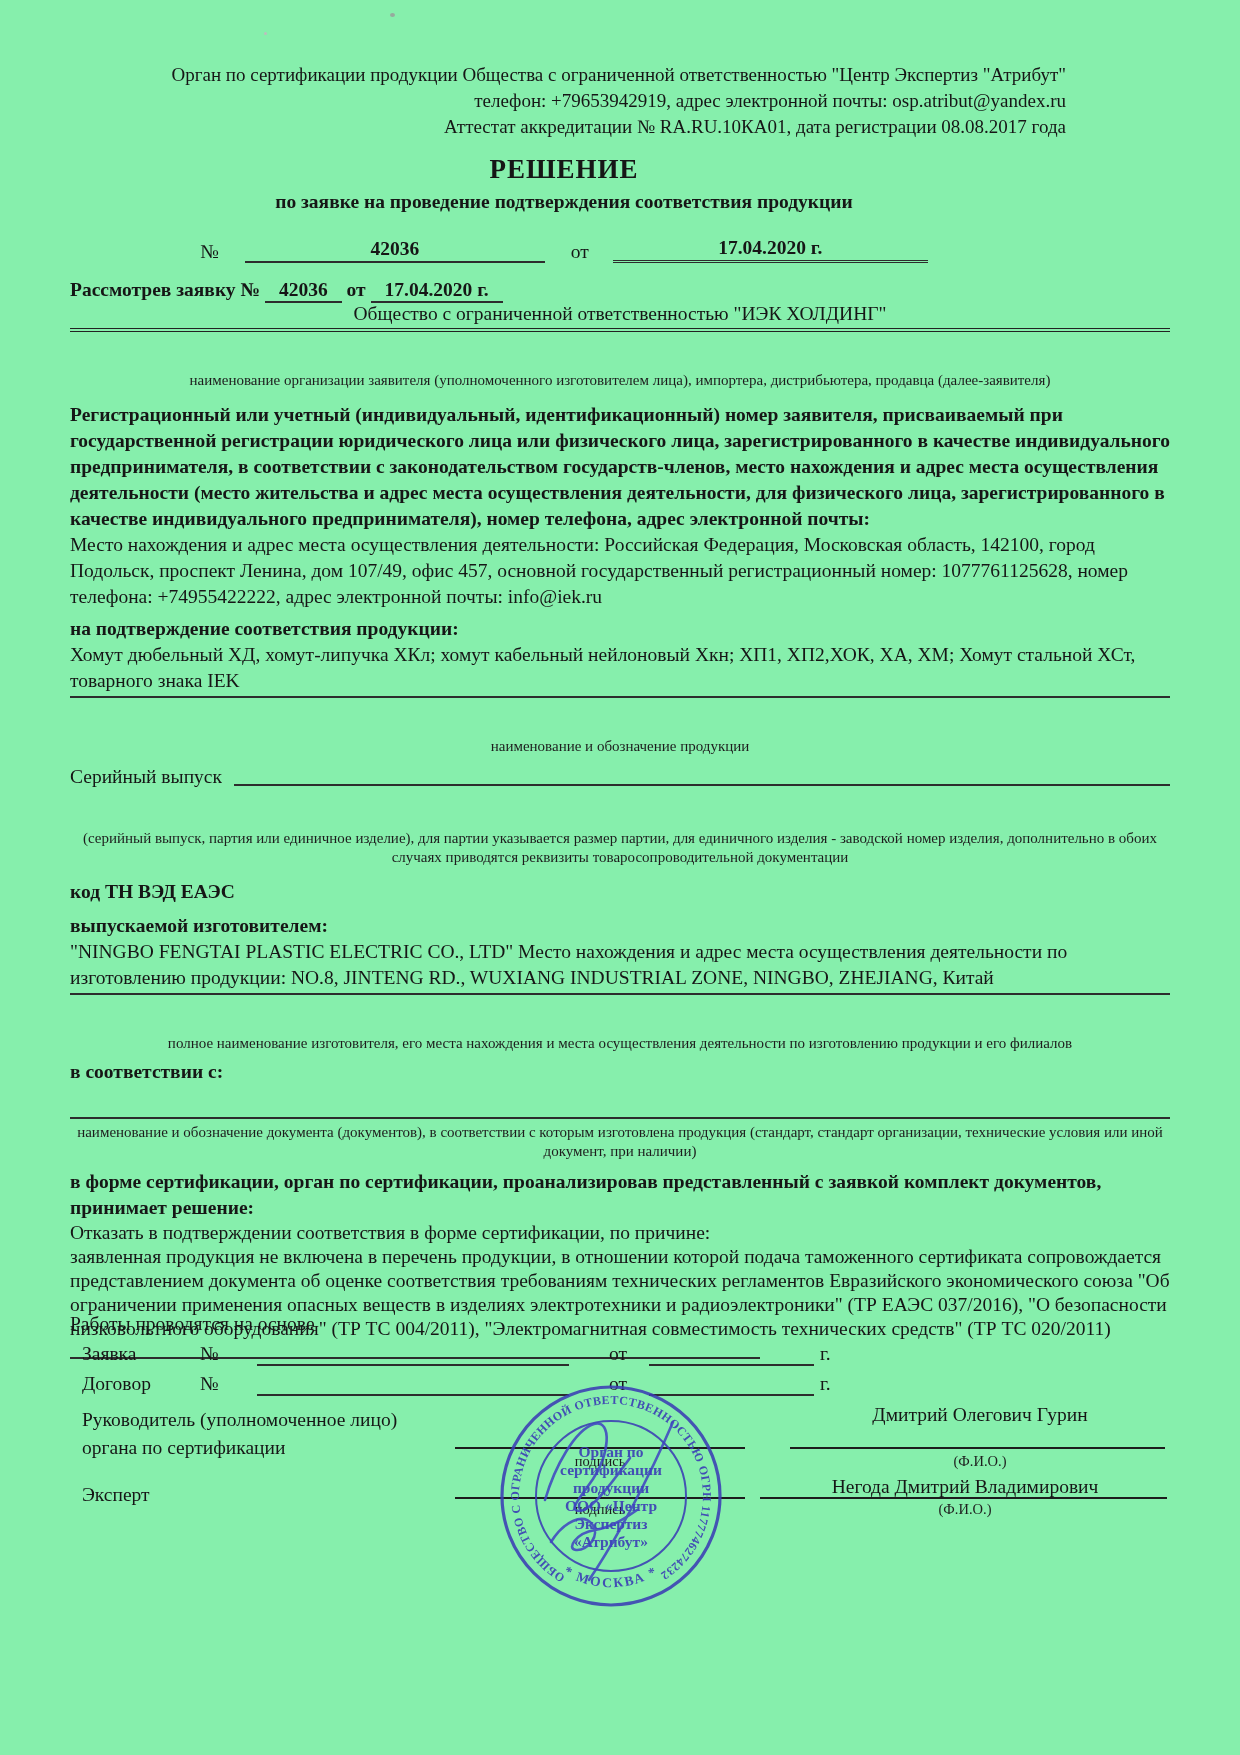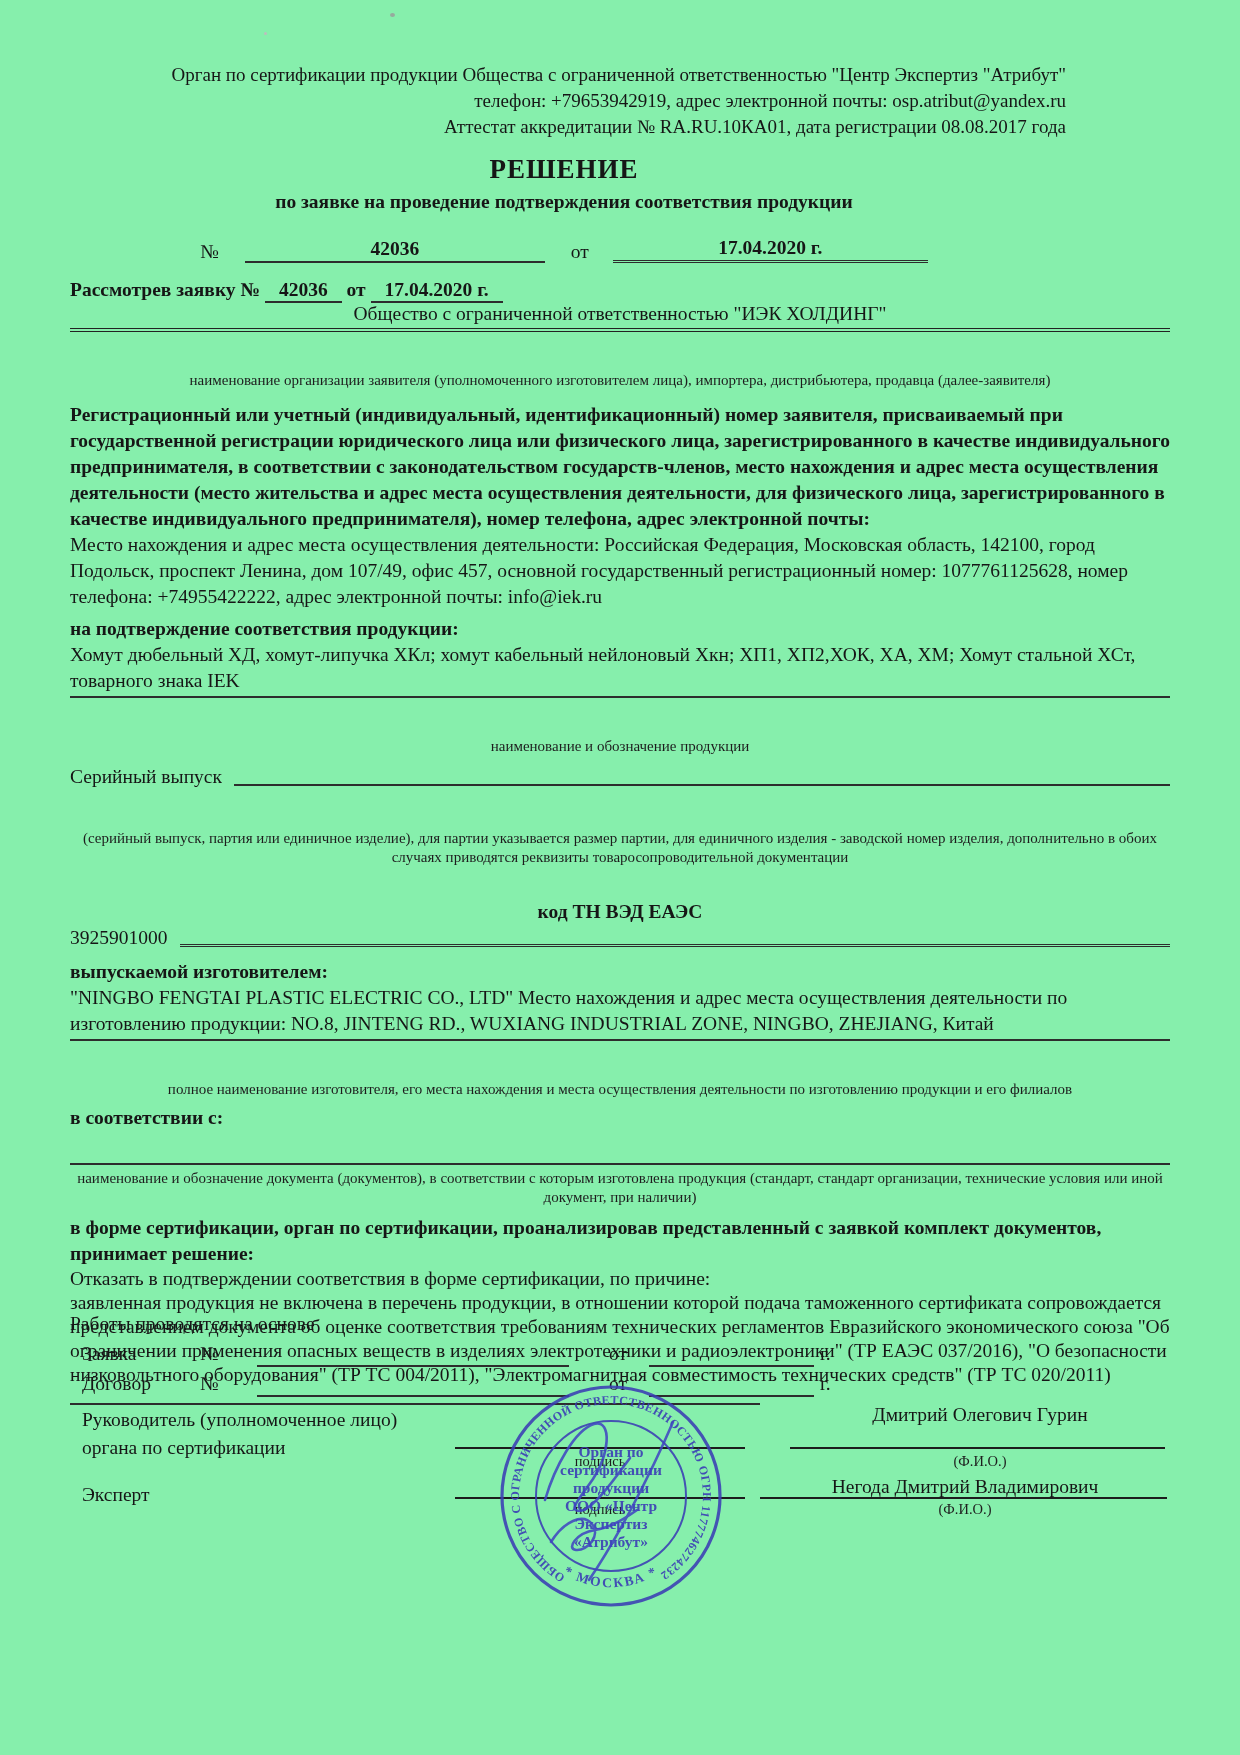--- a/index.html
+++ b/index.html
@@ -29,34 +29,34 @@
   .nr-ot{margin-left:26px;}
 
   .rassm{margin-top:16px;font-size:19.5px;font-weight:bold;}
   .uval{border-bottom:2px solid #2d2d2d;padding:0 14px 1px 14px;}
 
   .applicant{margin-top:2px;text-align:center;font-size:19.5px;border-bottom:4px double #222;padding-bottom:3px;}
   .caption{font-size:15px;line-height:19px;text-align:center;color:#1d1d1d;margin-top:39px;}
 
   .para{font-size:19.5px;line-height:26px;}
   .b{font-weight:bold;}
-  .mt12{margin-top:12px;} .mt8{margin-top:8px;} .mt16{margin-top:32px;text-align:center;} .mt6{margin-top:6px;}
+  .mt12{margin-top:12px;} .mt8{margin-top:8px;} .mt16{margin-top:12px;} .mt6{margin-top:6px;}
 
   .flexrow{display:flex;align-items:flex-end;font-size:19.5px;line-height:26px;}
   .grow-line{flex:1 1 auto;border-bottom:2px solid #2d2d2d;margin-left:12px;margin-bottom:4px;height:0;}
   .grow-line.thick{border-bottom:3px double #2d2d2d;}
 
   .block-underline{border-bottom:2px solid #2d2d2d;padding-bottom:2px;}
   .empty-field{height:32px;border-bottom:2px solid #2d2d2d;}
 
   .fill-inline{display:inline-block;width:690px;border-bottom:2px solid #2d2d2d;height:2px;vertical-align:baseline;}
 
   
   .basis{position:absolute;left:70px;right:70px;top:1310px;font-size:19.5px;line-height:27px;}
-  .basis-row{display:flex;align-items:flex-end;margin-top:3px;padding-left:12px;}
+  .basis-row{display:flex;margin-top:3px;padding-left:12px;}
   .b-label{width:118px;}
   .b-no{width:57px;}
   .b-line1{width:312px;border-bottom:2px solid #2d2d2d;height:24px;}
   .b-ot{margin-left:40px;}
   .b-line2{margin-left:22px;width:165px;border-bottom:2px solid #2d2d2d;height:24px;}
   .b-g{margin-left:6px;}
 
   
   .sig{position:absolute;left:0;top:1398px;width:1240px;height:357px;font-size:19.5px;}
   .sig-left{position:absolute;left:82px;top:8px;line-height:28px;}
@@ -126,24 +126,20 @@
     <div class="para block-underline">Хомут дюбельный ХД, хомут-липучка ХКл; хомут кабельный нейлоновый Хкн; ХП1, ХП2,ХОК, ХА, ХМ; Хомут стальной ХСт, товарного знака IEK</div>
     <div class="caption">наименование и обозначение продукции</div>
 
     <div class="flexrow mt8">
       <span>Серийный выпуск</span>
       <span class="grow-line"></span>
     </div>
     <div class="caption">(серийный выпуск, партия или единичное изделие), для партии указывается размер партии, для единичного изделия - заводской номер изделия, дополнительно в обоих случаях приводятся реквизиты товаросопроводительной документации</div>
 
     <div class="para b mt16">код ТН ВЭД ЕАЭС</div>
-    <div class="flexrow">
-      <span>3925901000</span>
-      <span class="grow-line thick"></span>
-    </div>
 
     <div class="para b mt8">выпускаемой изготовителем:</div>
     <div class="para block-underline">"NINGBO FENGTAI PLASTIC ELECTRIC CO., LTD" Место нахождения и адрес места осуществления деятельности по изготовлению продукции: NO.8, JINTENG RD., WUXIANG INDUSTRIAL ZONE, NINGBO, ZHEJIANG, Китай</div>
     <div class="caption">полное наименование изготовителя, его места нахождения и места осуществления деятельности по изготовлению продукции и его филиалов</div>
 
     <div class="para b mt6">в соответствии с:</div>
     <div class="empty-field"></div>
     <div class="caption" style="margin-top:4px">наименование и обозначение документа (документов), в соответствии с которым изготовлена продукция (стандарт, стандарт организации, технические условия или иной документ, при наличии)</div>
 
     <div class="para b mt8">в форме сертификации, орган по сертификации, проанализировав представленный с заявкой комплект документов, принимает решение:</div>

